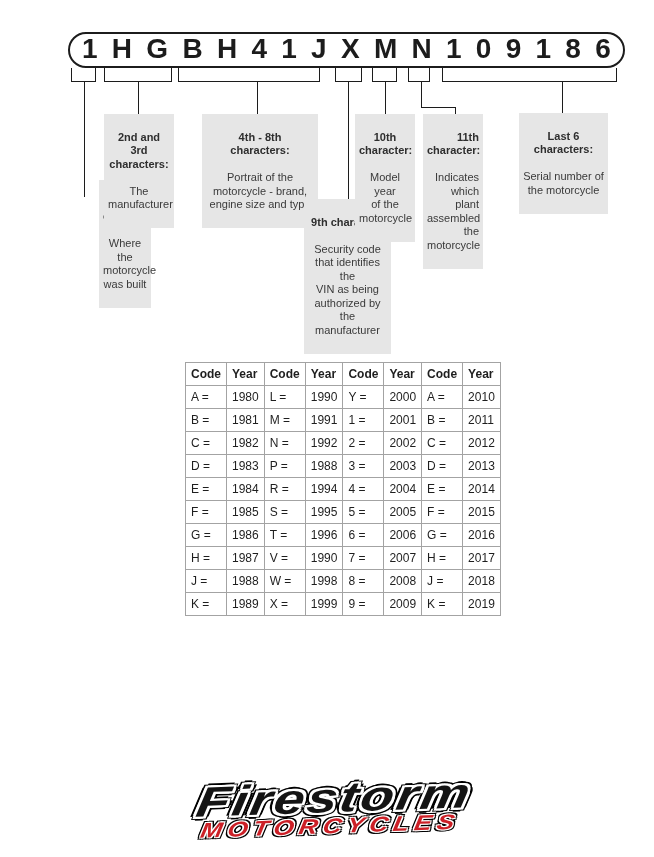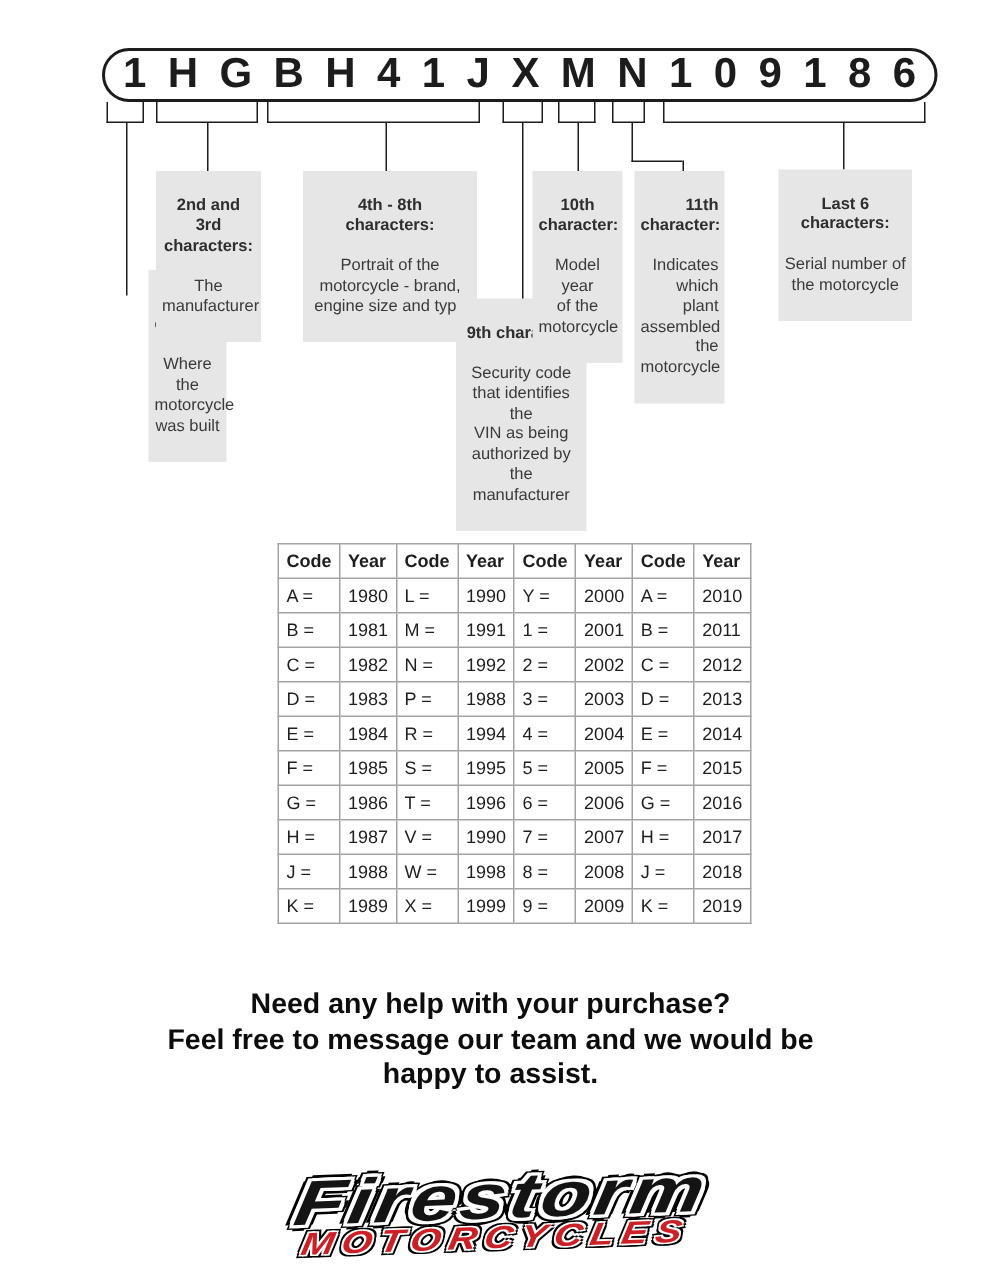--- a/index.html
+++ b/index.html
@@ -294,22 +294,19 @@
           <td>X =</td>
           <td>1999</td>
           <td>9 =</td>
           <td>2009</td>
           <td>K =</td>
           <td>2019</td>
         </tr>
       </tbody>
   </table>
 
-  <div class="help-text">Need any help with your purchase?
-Feel free to message our team and we would be
-happy to assist.</div>
 
   <div class="logo">
     <span class="logo-primary">Firestorm</span>
     <span class="logo-secondary">MOTORCYCLES</span>
   </div>
 
 </div>
 
 </body></html>

